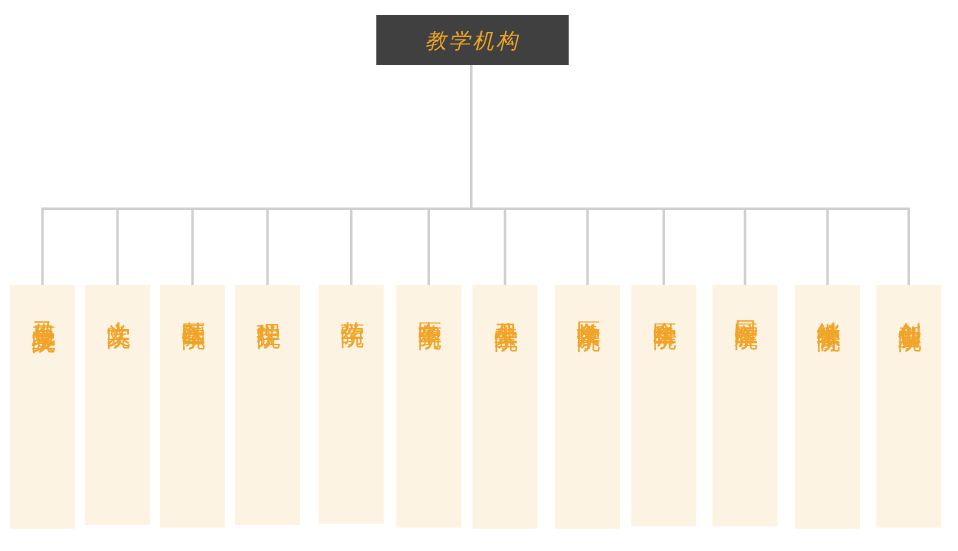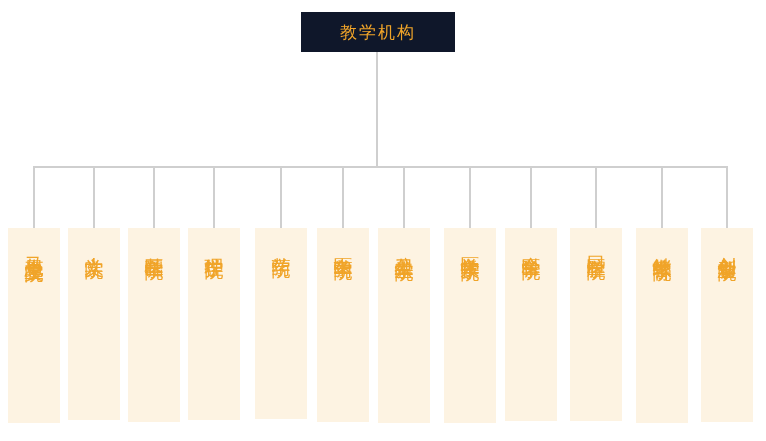--- a/index.html
+++ b/index.html
@@ -19,24 +19,25 @@
     background: #ffffff;
   }
 
   
   .root-node {
     position: absolute;
     left: 301px;
     top: 12px;
     width: 154px;
     height: 40px;
-    background: #0f172a;
+    background: #404040;
     display: flex;
     align-items: center;
     justify-content: center;
+    font-style: italic;
   }
 
   .root-label {
     color: #f0a429;
     font-size: 17px;
     letter-spacing: 2px;
     line-height: 1;
     white-space: nowrap;
   }
 

